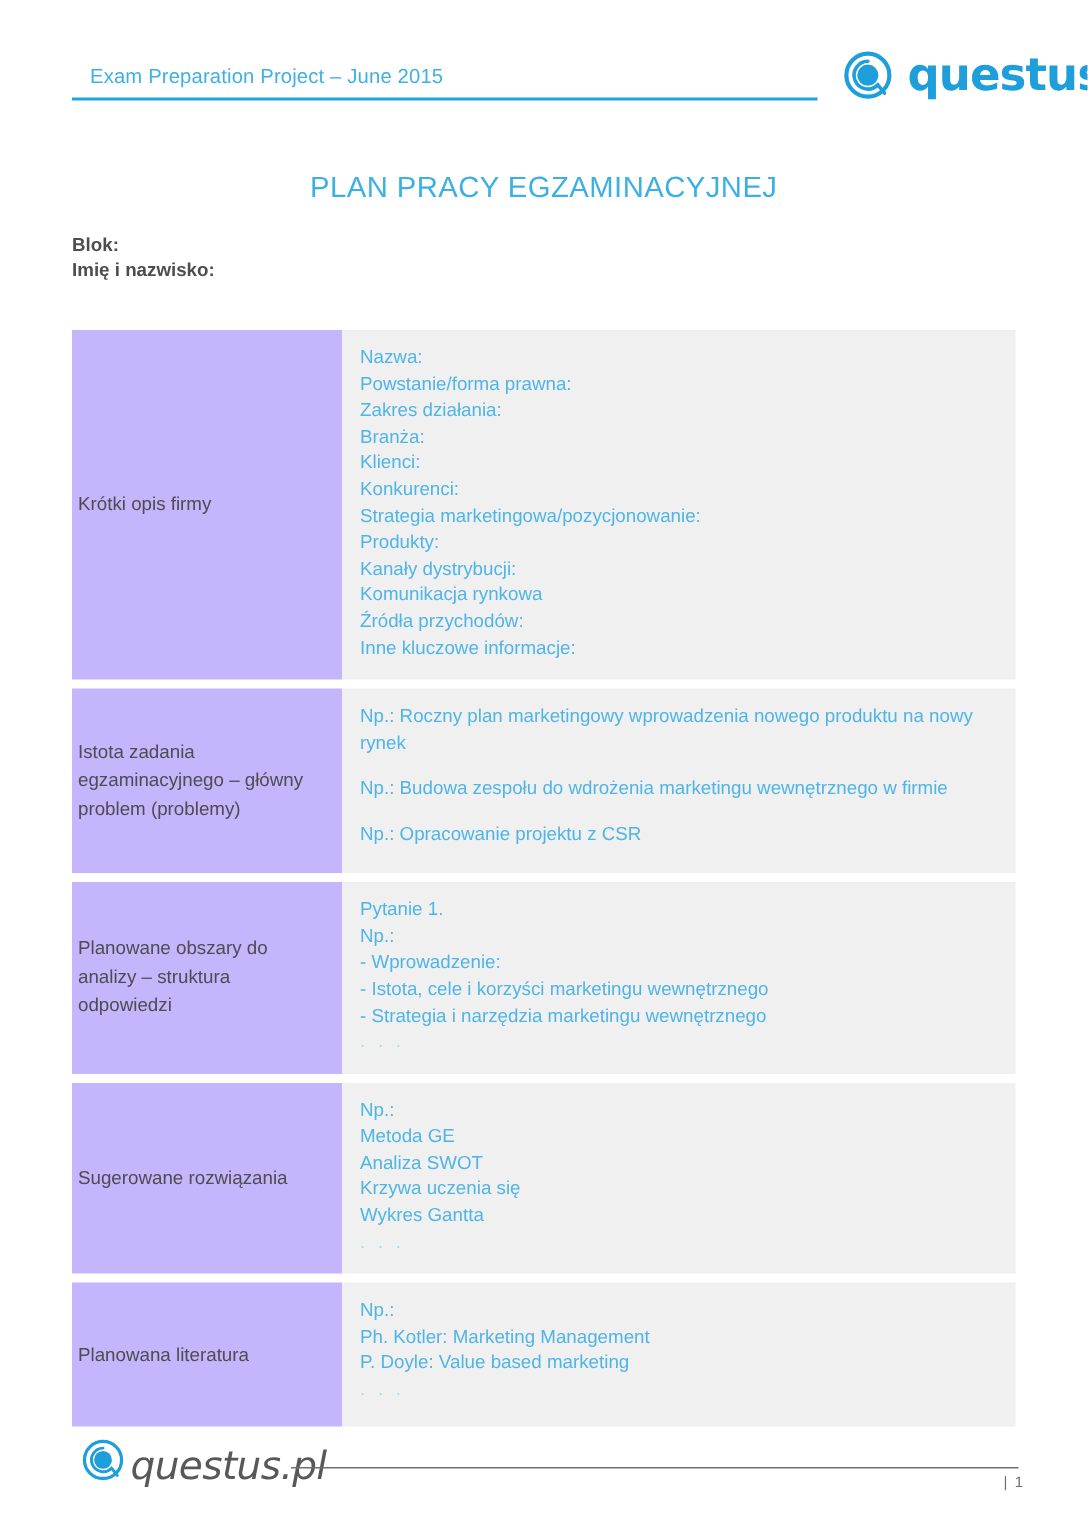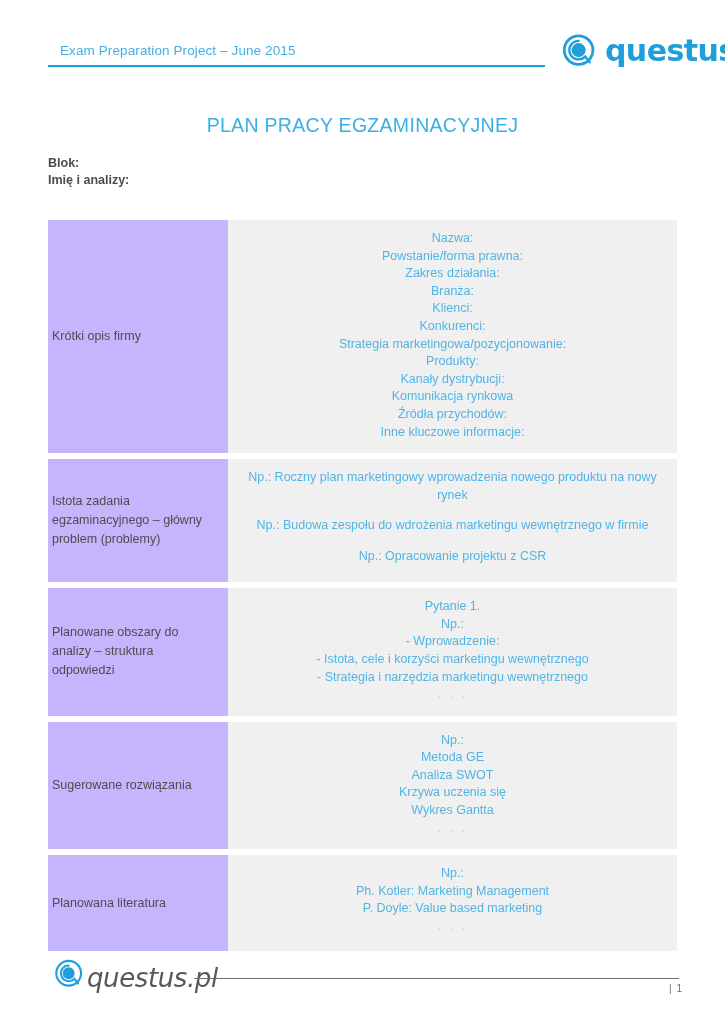--- a/index.html
+++ b/index.html
@@ -123,21 +123,20 @@
     background: #c4b5fd;
   }
   .cell-body {
     flex: 1 1 auto;
     background: #f0f0f0;
     padding: 10px 12px 12px 12px;
     box-sizing: border-box;
     font-size: 12.5px;
     color: #4fb5e6;
     line-height: 17.6px;
-    text-align: center;
   }
   .cell-body .line { white-space: pre-wrap; }
   .cell-body .line.spaced { margin-top: 13px; }
   .cell-body .dots {
     letter-spacing: 2.5px;
     color: #a9d9f2;
   }
 
   
   .row-firma   .cell-body { min-height: 216px; }
@@ -209,21 +208,21 @@
         <circle cx="19" cy="18.5" r="7.6" fill="#1e9fdc"></circle>
       </svg>
       <span class="brand-word">questus</span>
     </div>
   </div>
 
   <div class="doc-title">PLAN PRACY EGZAMINACYJNEJ</div>
 
   <div class="meta">
     <div>Blok:</div>
-    <div>Imię i analizy:</div>
+    <div>Imię i nazwisko:</div>
   </div>
 
   <div class="table">
 
     <div class="row row-firma">
       <div class="cell-label">Krótki opis firmy</div>
       <div class="cell-body">
         <div class="line">Nazwa:</div>
         <div class="line">Powstanie/forma prawna:</div>
         <div class="line">Zakres działania:</div>

